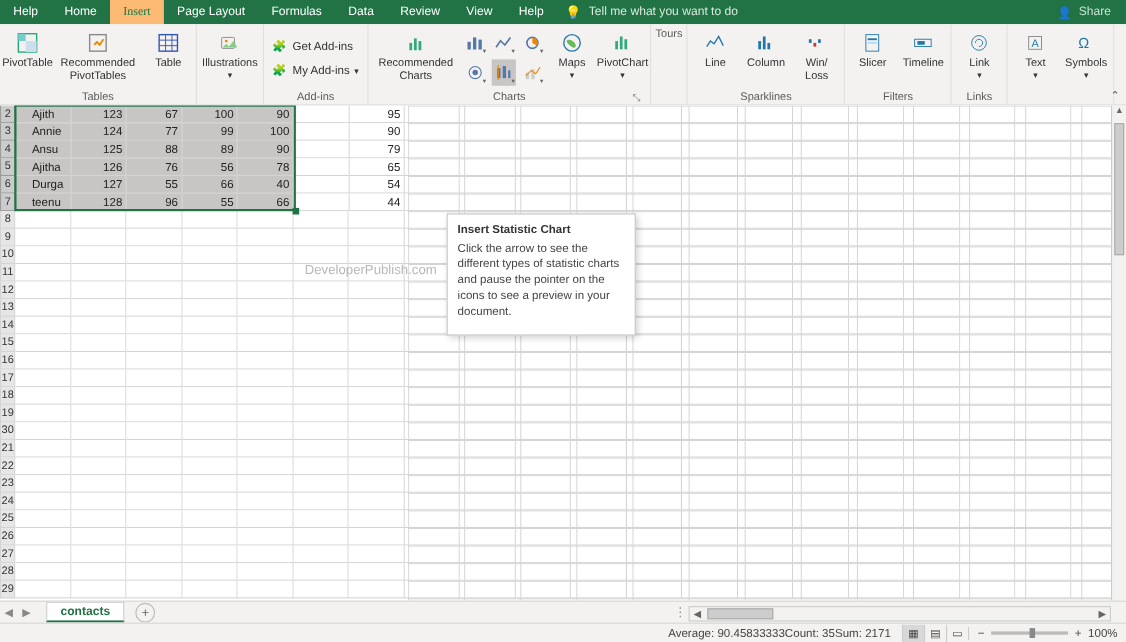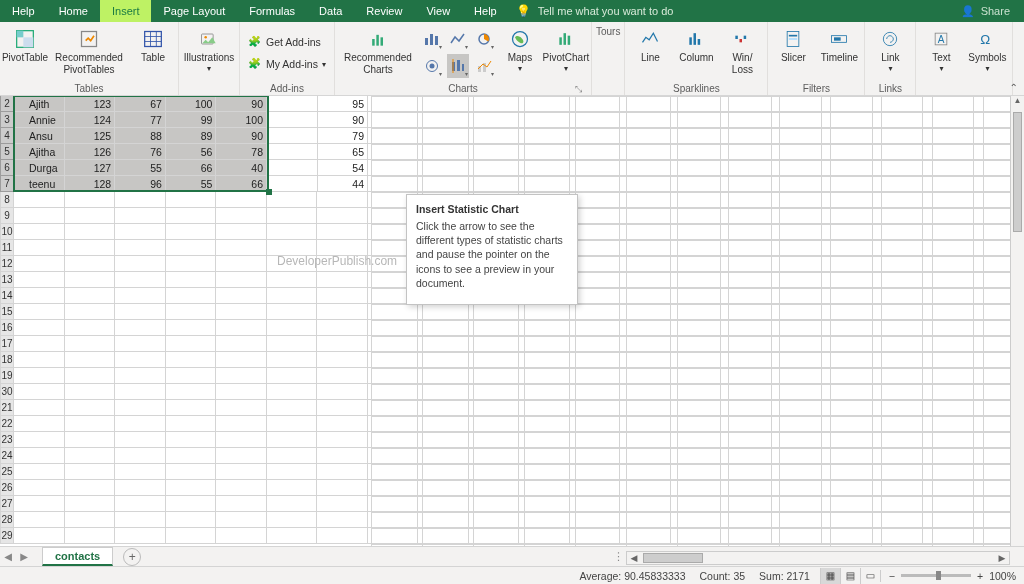--- a/index.html
+++ b/index.html
@@ -1,21 +1,21 @@
 <!DOCTYPE html>
 <html><head>
 <meta charset="utf-8">
 <style>
 * { box-sizing: border-box; margin: 0; padding: 0; font-family: "Segoe UI", Tahoma, sans-serif; }
 body { width: 1024px; height: 584px; background: #fff; overflow: hidden; position: relative; font-size: 11px; }
 
 
 .tabbar { background: #217346; height: 22px; display: flex; align-items: stretch; color: #fff; }
 .tabbar .tab { padding: 0 12px; display: flex; align-items: center; font-size: 11px; cursor: pointer; }
-.tabbar .tab.active { background: #bef264; color: #1a7a43; }
+.tabbar .tab.active { background: #fdba74; color: #1a7a43; font-family: Liberation Serif, serif; }
 .tabbar .tellme { display: flex; align-items: center; gap: 6px; margin-left: 8px; color: #d8ead9; }
 .tabbar .tellme .bulb { font-size: 12px; }
 .tabbar .share { margin-left: auto; padding: 0 14px; display: flex; align-items: center; gap: 6px; color: #c9e1cf; }
 
 
 .ribbon { background: #f3f2f1; border-bottom: 1px solid #d6d6d6; height: 74px; display: flex; position: relative; }
 .group { border-right: 1px solid #e1dfdd; display: flex; flex-direction: column; align-items: center; padding: 2px 4px 0 4px; }
 .group .btnrow { display: flex; align-items: flex-start; gap: 4px; height: 58px; }
 .group .label { font-size: 10px; color: #5b5b5b; height: 14px; display: flex; align-items: center; justify-content: center; width: 100%; position: relative; }
 .group .dlaunch { position: absolute; right: 2px; bottom: 1px; width: 10px; height: 10px; font-size: 9px; color: #777; cursor: pointer; }
@@ -59,21 +59,21 @@
 .sheettabs { position: absolute; left: 0; right: 0; bottom: 18px; height: 20px; background: #f3f2f1; border-top: 1px solid #d4d4d4; display: flex; align-items: center; }
 .sheettabs .nav { width: 16px; text-align: center; color: #888; font-size: 10px; cursor: pointer; }
 .sheettab { padding: 2px 12px; background: #fff; border: 1px solid #ccc; border-bottom: 2px solid #217346; font-size: 11px; font-weight: 600; color: #217346; cursor: pointer; margin-left: 10px; }
 .addsheet { width: 18px; height: 18px; border: 1px solid #bbb; border-radius: 9px; display: flex; align-items: center; justify-content: center; margin-left: 10px; color: #666; font-size: 12px; cursor: pointer; }
 .hscroll { position: absolute; right: 14px; bottom: 1px; left: 626px; height: 14px; background: #f3f2f1; border: 1px solid #ccc; display:flex; align-items:center; }
 .hscroll .arr { width: 14px; text-align: center; font-size: 9px; color: #666; cursor:pointer; }
 .hscroll .thumb { width: 60px; height: 10px; background: #cdcdcd; border: 1px solid #aaa; cursor:pointer; margin-left:2px; }
 
 
 .status { position: absolute; left: 0; right: 0; bottom: 0; height: 18px; background: #f3f2f1; border-top: 1px solid #d4d4d4; display: flex; align-items: center; font-size: 10.5px; color: #444; }
-.status .stats { margin-left: auto; display: flex; gap: 14px; padding-right: 10px; }
+.status .stats { margin-left: auto; display: flex; gap: 0; padding-right: 10px; }
 .status .views { display: flex; }
 .status .vb { width: 20px; height: 16px; border-left: 1px solid #ccc; display: flex; align-items: center; justify-content: center; font-size: 10px; cursor: pointer; }
 .status .vb.active { background: #d8d8d8; }
 .status .zoom { display: flex; align-items: center; gap: 6px; padding: 0 8px; border-left: 1px solid #ccc; }
 .status .slider { width: 70px; height: 3px; background: #bbb; position: relative; }
 .status .slider .knob { position: absolute; left: 50%; top: -3px; width: 5px; height: 9px; background: #888; }
 </style>
 </head>
 <body>
 
@@ -1014,21 +1014,21 @@
           <div class="cell"></div>
           <div class="cell"></div>
           <div class="cell"></div>
           <div class="cell"></div>
           <div class="cell"></div>
           <div class="cell"></div>
         </div>
       </div>
     <div class="selborder" style="left:-1px; top:-1px; width:256px; height:97px;"></div>
     <div class="selhandle" style="left:252px; top:93px;"></div>
-    <div class="watermark" style="left:263px; top:158px;">DeveloperPublish.com</div>
+    <div class="watermark" style="left:263px; top:142px;">DeveloperPublish.com</div>
   </div>
 
   <div class="tooltip">
     <div class="tt-title">Insert Statistic Chart</div>
     <p>Click the arrow to see the different types of statistic charts and pause the pointer on the icons to see a preview in your document.</p>
   </div>
 
   <div style="position:absolute; right:0; top:0; bottom:0; width:14px; background:#f3f2f1; border-left:1px solid #ccc;">
     <div style="height:14px;text-align:center;font-size:8px;color:#666;">▲</div>
     <div style="margin:2px;height:120px;background:#cdcdcd;border:1px solid #aaa;"></div>

